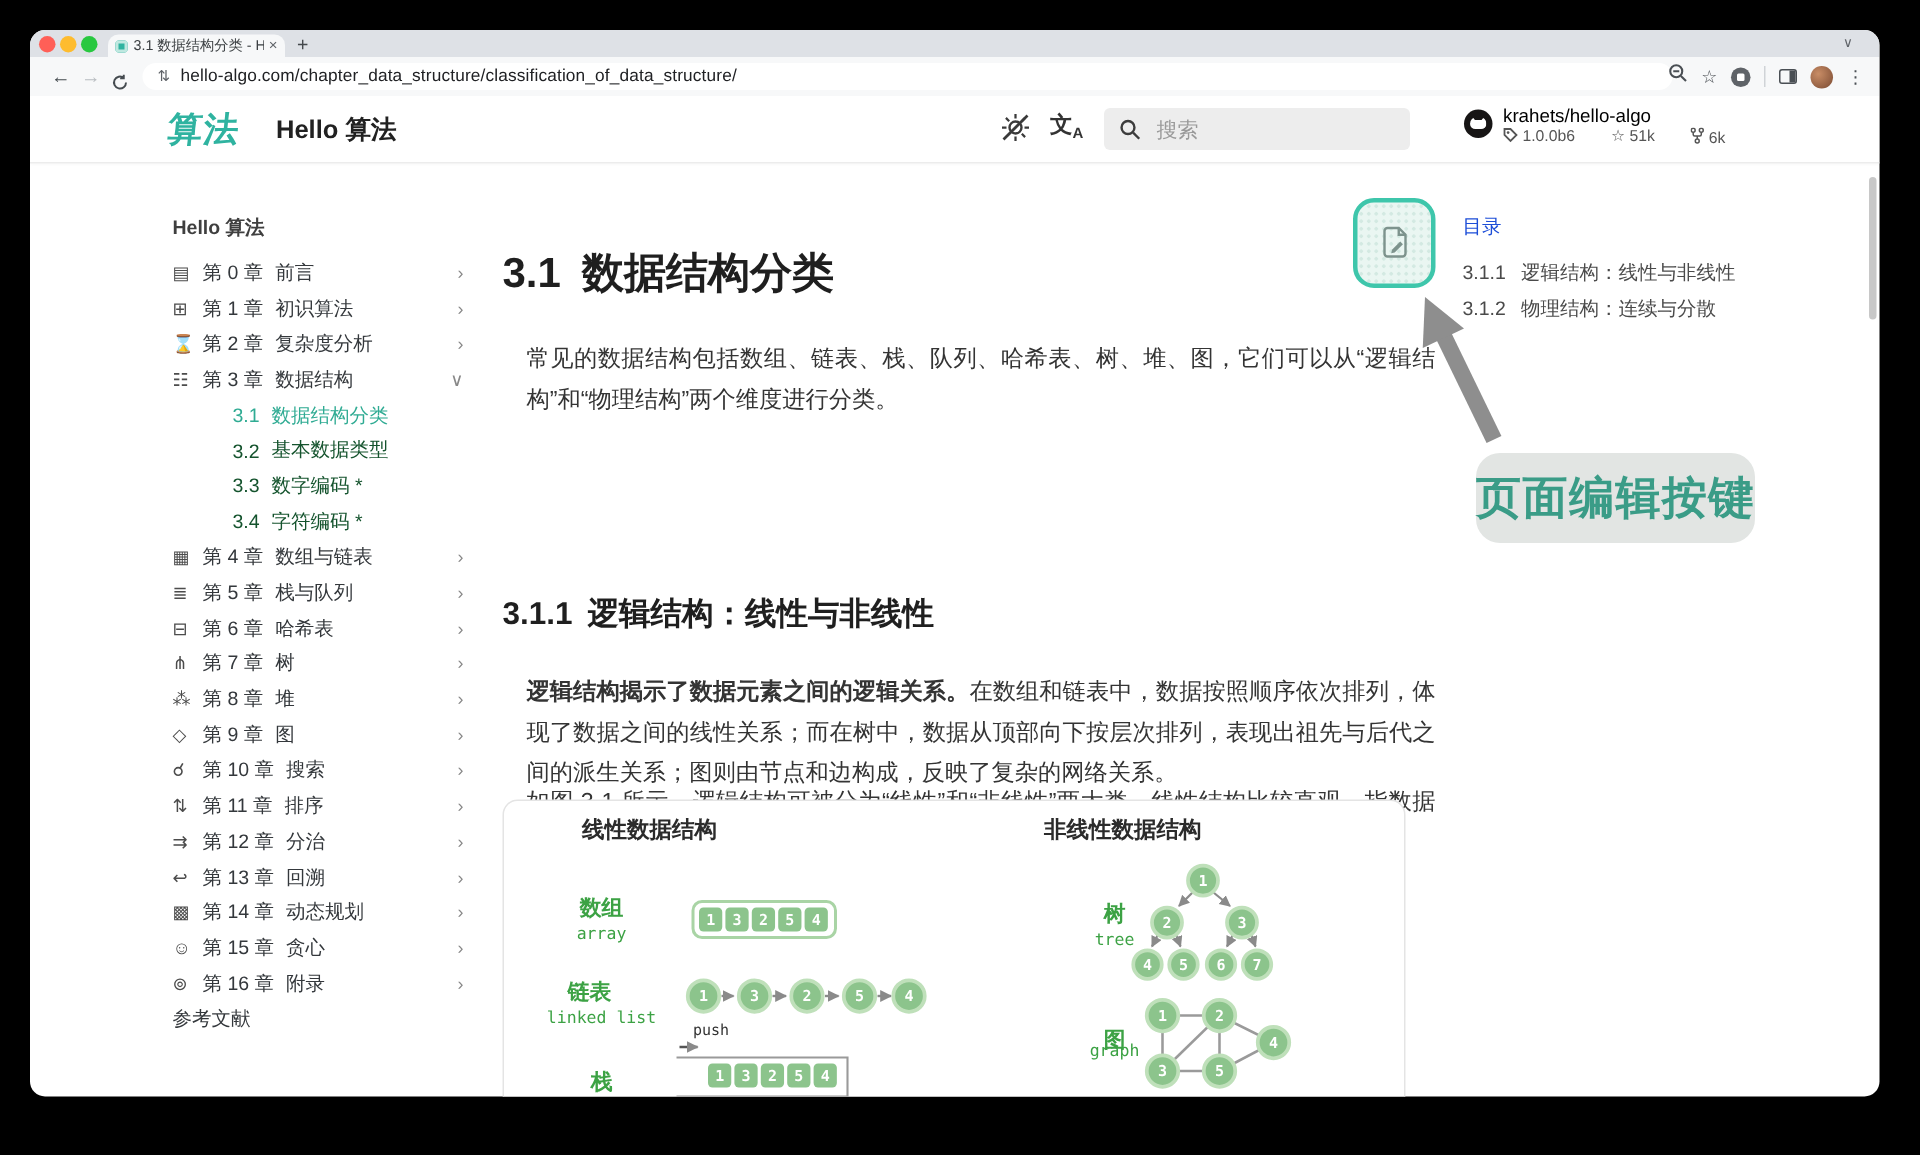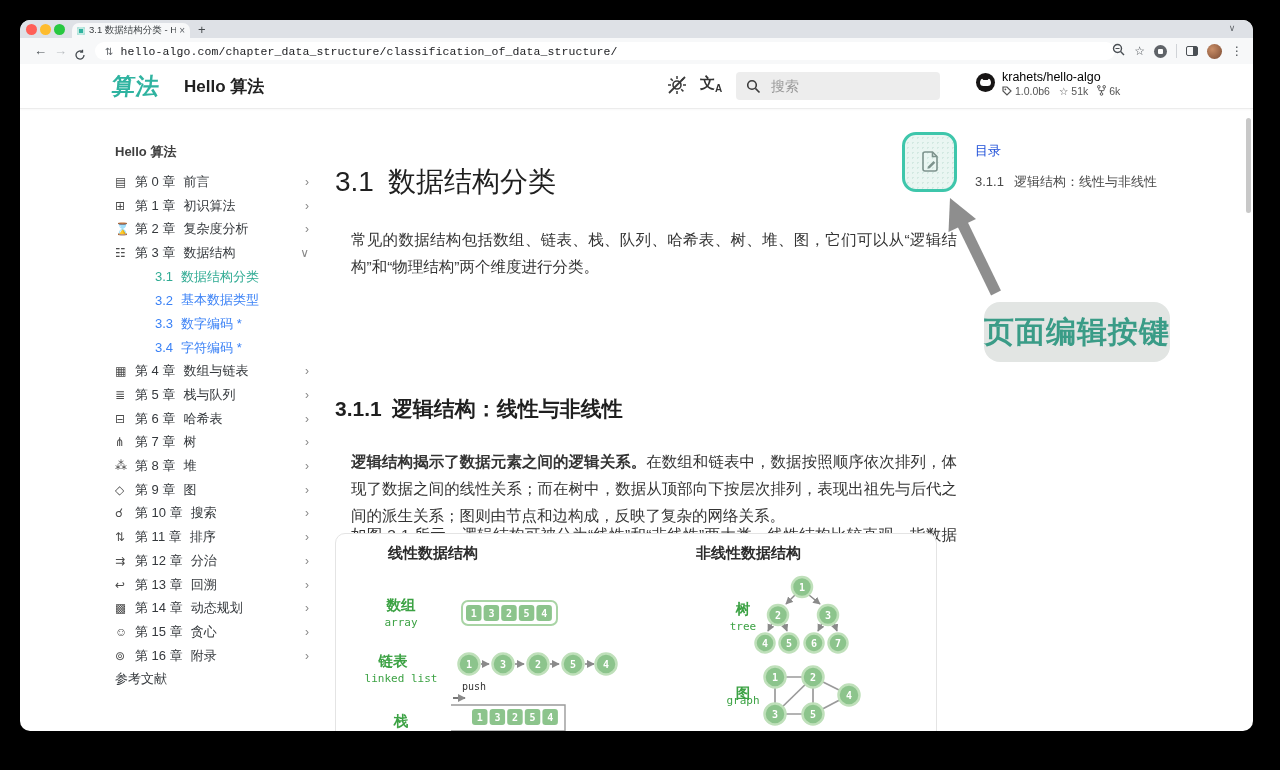--- a/index.html
+++ b/index.html
@@ -18,21 +18,21 @@
   .tab-close{font-size:10px;color:#5f6368;margin-left:3px;flex:none;}
   .newtab{position:absolute;left:178px;top:2px;font-size:13px;color:#45494d;}
   .tabchev{position:absolute;right:14px;top:2px;width:14px;height:14px;border-radius:50%;
     color:#5f6368;font-size:9px;text-align:center;line-height:13px;}
   
   .toolbar{position:absolute;left:0;top:18px;width:100%;height:26px;background:#f7f8f9;}
   .navic{position:absolute;top:0;height:26px;line-height:26px;font-size:13px;color:#454b50;}
   .omnibox{position:absolute;left:75px;top:4px;width:1020px;height:18px;background:#fff;border-radius:9px;
     display:flex;align-items:center;padding:0 10px;box-sizing:border-box;}
   .tune{font-size:10px;color:#5f6368;margin-right:7px;}
-  .url{font-size:11.5px;color:#202124;letter-spacing:.1px;font-family:Liberation Mono, monospace;}
+  .url{font-size:11.5px;color:#202124;letter-spacing:.1px;}
   .bar-right{position:absolute;right:10px;top:0;height:26px;display:flex;align-items:center;gap:9px;}
   .mini{color:#4a4f54;font-size:12px;line-height:1;}
   .divider{width:1px;height:14px;background:#d0d3d7;}
   .panelic{width:12px;height:10px;border:1.5px solid #4a4f54;border-radius:2px;position:relative;box-sizing:border-box;}
   .panelic::after{content:"";position:absolute;right:0;top:0;width:4px;height:100%;background:#4a4f54;}
   .avatar{width:15px;height:15px;border-radius:50%;background:radial-gradient(circle at 35% 35%,#c98d66,#7a4a32);}
   
   .siteheader{position:absolute;left:0;top:44px;width:100%;height:44px;background:#fff;
     border-bottom:1px solid #ececec;box-shadow:0 1px 2px rgba(0,0,0,.03);}
   .logo{position:absolute;left:92px;top:7px;font-size:23px;font-weight:900;color:#2fb3a0;
@@ -45,37 +45,37 @@
     display:flex;align-items:center;padding:0 10px;box-sizing:border-box;}
   .searchbox input{border:none;background:transparent;outline:none;font-size:14px;color:#333;width:150px;
     font-family:inherit;}
   .searchbox input::placeholder{color:#9a9a9a;}
   .gh{position:absolute;left:956px;top:6px;display:flex;}
   .octocat{width:19px;height:19px;border-radius:50%;background:#171515;position:relative;flex:none;margin-top:3px;}
   .octocat::after{content:"";position:absolute;left:4px;top:5px;width:11px;height:8px;background:#fff;
     border-radius:5px 5px 4px 4px;clip-path:polygon(0 30%,15% 0,30% 25%,70% 25%,85% 0,100% 30%,100% 100%,0 100%);}
   .ghtext{margin-left:7px;}
   .ghname{font-size:12.5px;color:#000000;line-height:15px;}
-  .ghstats{font-size:10.5px;color:#555;display:flex;gap:9px;line-height:13px;}
+  .ghstats{font-size:10.5px;color:#555;display:flex;gap:24px;line-height:13px;}
   .ghstats svg{display:inline-block;vertical-align:-1px;}
   
   .sidebar{position:absolute;left:95px;top:120px;width:198px;}
   .side-label{height:24px;line-height:24px;font-size:13px;font-weight:700;color:#3f3f3f;margin-bottom:6px;}
   .nrow{height:23.7px;display:flex;align-items:center;font-size:13px;color:#34383c;cursor:pointer;}
   .nicon{width:20px;font-size:12px;color:#4c4c4c;flex:none;}
   .nnum{margin-right:8px;white-space:nowrap;text-align:right;}
   .nname{white-space:nowrap;}
   .nchev{margin-left:auto;color:#888;font-size:12px;padding-right:4px;}
-  .srow{height:23.7px;display:flex;align-items:center;font-size:13px;color:#3b82f6;padding-left:40px;cursor:pointer;}
+  .srow{height:23.7px;display:flex;align-items:center;font-size:13px;color:#14532d;padding-left:40px;cursor:pointer;}
   .srow .nnum{margin-right:8px;}
   .srow.active{color:#2fab93;}
   .side-footer{height:23.7px;display:flex;align-items:center;font-size:13px;color:#34383c;cursor:pointer;}
   
   .article{position:absolute;left:315px;top:88px;width:606px;color:#343434;}
-  .article .h1{position:absolute;top:36px;left:0;font-size:28px;font-weight:400;color:#1f1f1f;}
+  .article .h1{position:absolute;top:36px;left:0;font-size:28px;font-weight:700;color:#1f1f1f;}
   .article .h1 .num{margin-right:14px;}
   .p{position:absolute;left:16px;width:606px;font-size:15.5px;line-height:27px;text-align:justify;}
   .intro{top:102px;}
   .h2{position:absolute;top:270px;left:0;font-size:21px;font-weight:700;color:#1f1f1f;}
   .h2 .num{margin-right:10px;}
   .p1{top:324px;}
   .p2{top:397px;}
   .bullets{position:absolute;top:444px;left:6px;list-style:none;margin:0;padding:0;}
   .bullets li{height:29px;line-height:29px;font-size:15.5px;}
   .bullets li::before{content:"•";margin-right:10px;}
@@ -509,17 +509,18 @@
     <polygon points="15,8 13.5,42 41,29" fill="#8e8e8e"></polygon>
   </svg>
   <div class="ann-label">页面编辑按键</div>
 
   <aside class="toc">
     <div class="toc-title">目录</div>
     <ul>
 
         <li><span class="num">3.1.1</span><span>逻辑结构：线性与非线性</span></li>
 
+        <li><span class="num">3.1.2</span><span>物理结构：连续与分散</span></li>
       </ul>
   </aside>
 
   <div class="scrollthumb"></div>
 </div>
 
 </body></html>

